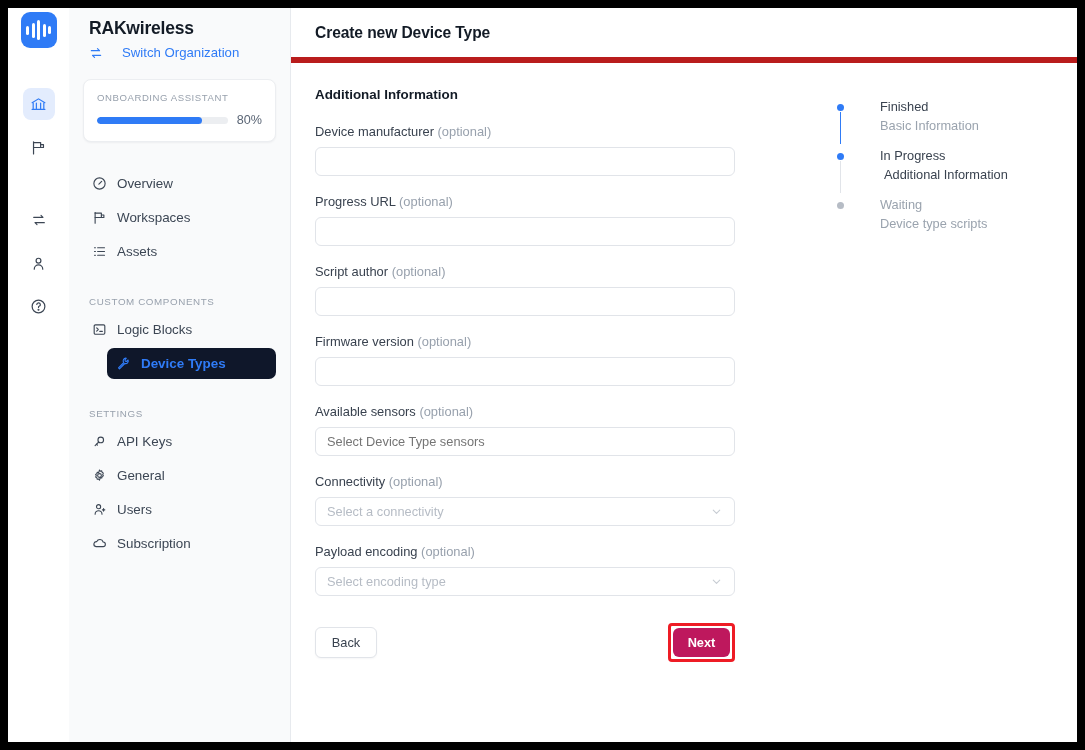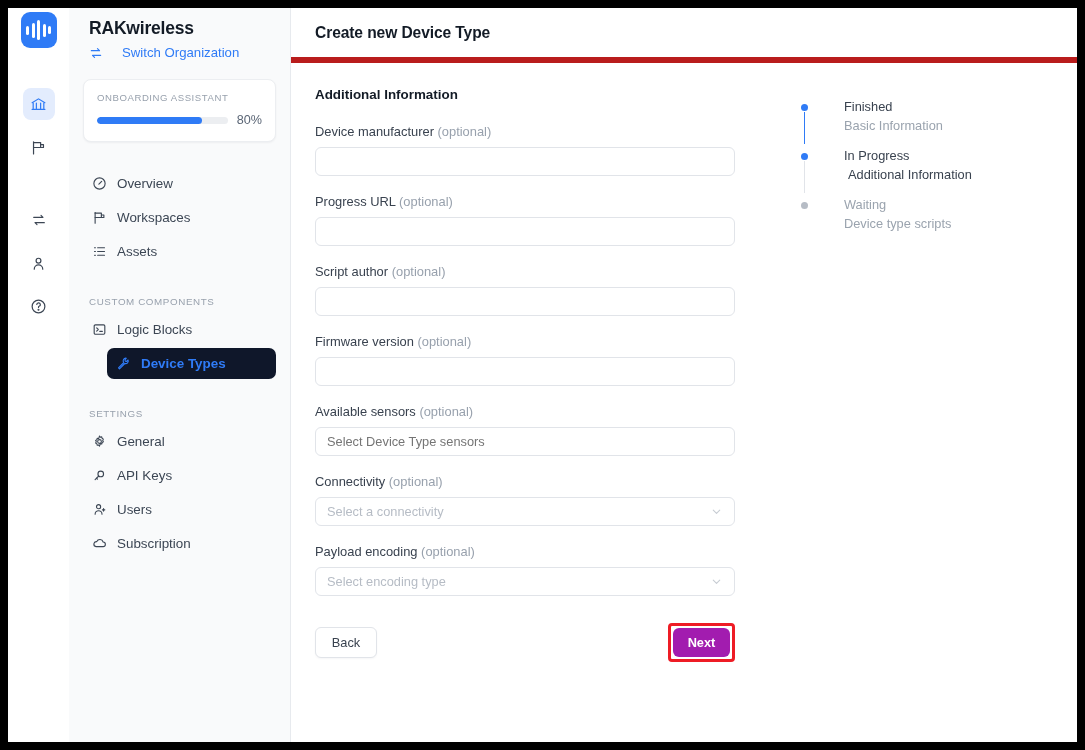--- a/index.html
+++ b/index.html
@@ -142,21 +142,21 @@
   #page-header {
     height: 55px;
     flex: 0 0 55px;
     display: flex;
     align-items: center;
     padding-left: 24px;
     border-bottom: 6px solid #b91c1c;
   }
   #page-title { font-size: 15.6px; font-weight: bold; color: #131b26; letter-spacing: -0.1px; }
 
-  #body-area { flex: 1; display: flex; padding: 24px 0 0 0; }
+  #body-area { flex: 1; display: flex; padding: 24px 0 0 0; gap: 36px; }
   #form-col { width: 487px; flex: 0 0 487px; padding-left: 24px; }
   #section-title { font-size: 13.4px; font-weight: bold; color: #131b26; margin-bottom: 22px; }
 
   .field { margin-bottom: 18px; }
   .field-label { font-size: 12.9px; color: #39424f; margin-bottom: 8px; }
   .field-label .opt { color: #98a1ad; }
   .control {
     width: 420px;
     height: 29px;
     border: 1px solid #e1e4e9;
@@ -195,21 +195,21 @@
   #next-wrap {
     border: 3px solid #ee1c25;
     border-radius: 4px;
     padding: 2px;
     display: inline-block;
   }
   #next-btn {
     width: 57px; height: 29px;
     border: none;
     border-radius: 6px;
-    background: #a21caf;
+    background: #be185d;
     color: #ffffff;
     font-size: 12.8px;
     font-weight: bold;
     cursor: pointer;
     font-family: "Liberation Sans", sans-serif;
   }
 
   
   #stepper { flex: 1; padding-left: 17px; padding-top: 11px; }
   .step { display: flex; position: relative; padding-bottom: 12px; }
@@ -373,36 +373,36 @@
             </svg>
         </span>
         <span class="lbl">Device Types</span>
       </div>
     </div>
 
     <div class="nav-group">
       <div class="nav-section-label">SETTINGS</div>
       <div class="nav-item">
         <span class="ic">
-          <svg width="15" height="15" viewBox="0 0 24 24" fill="none" stroke="currentColor" stroke-width="1.7" stroke-linecap="round" stroke-linejoin="round">
-              <circle cx="12" cy="12" r="3"></circle>
-              <path d="M12 3.2l1.3 2 2.3-.6.6 2.3 2 1.3-1.1 2.1 1.1 2.1-2 1.3-.6 2.3-2.3-.6L12 19.5l-1.3-2-2.3.6-.6-2.3-2-1.3 1.1-2.1L5.8 10.3l2-1.3.6-2.3 2.3.6z"></path>
-            </svg>
-        </span>
-        <span class="lbl">General</span>
-      </div>
-      <div class="nav-item">
-        <span class="ic">
           <svg width="15" height="15" viewBox="0 0 24 24" fill="none" stroke="currentColor" stroke-width="1.8" stroke-linecap="round">
               <circle cx="14" cy="9.5" r="4.5"></circle>
               <path d="M10.8 12.8 5 18.6"></path>
               <path d="M7.2 16.4l1.5 1.5"></path>
             </svg>
         </span>
         <span class="lbl">API Keys</span>
+      </div>
+      <div class="nav-item">
+        <span class="ic">
+          <svg width="15" height="15" viewBox="0 0 24 24" fill="none" stroke="currentColor" stroke-width="1.7" stroke-linecap="round" stroke-linejoin="round">
+              <circle cx="12" cy="12" r="3"></circle>
+              <path d="M12 3.2l1.3 2 2.3-.6.6 2.3 2 1.3-1.1 2.1 1.1 2.1-2 1.3-.6 2.3-2.3-.6L12 19.5l-1.3-2-2.3.6-.6-2.3-2-1.3 1.1-2.1L5.8 10.3l2-1.3.6-2.3 2.3.6z"></path>
+            </svg>
+        </span>
+        <span class="lbl">General</span>
       </div>
       <div class="nav-item">
         <span class="ic">
           <svg width="15" height="15" viewBox="0 0 24 24" fill="none" stroke="currentColor" stroke-width="1.8" stroke-linecap="round">
               <circle cx="10.5" cy="7.5" r="3.3"></circle>
               <path d="M5 19.5c0-3 2.5-5.5 5.5-5.5s5.5 2.5 5.5 5.5"></path>
               <path d="M16.5 12.5h4M18.5 10.5v4"></path>
             </svg>
         </span>
         <span class="lbl">Users</span>

